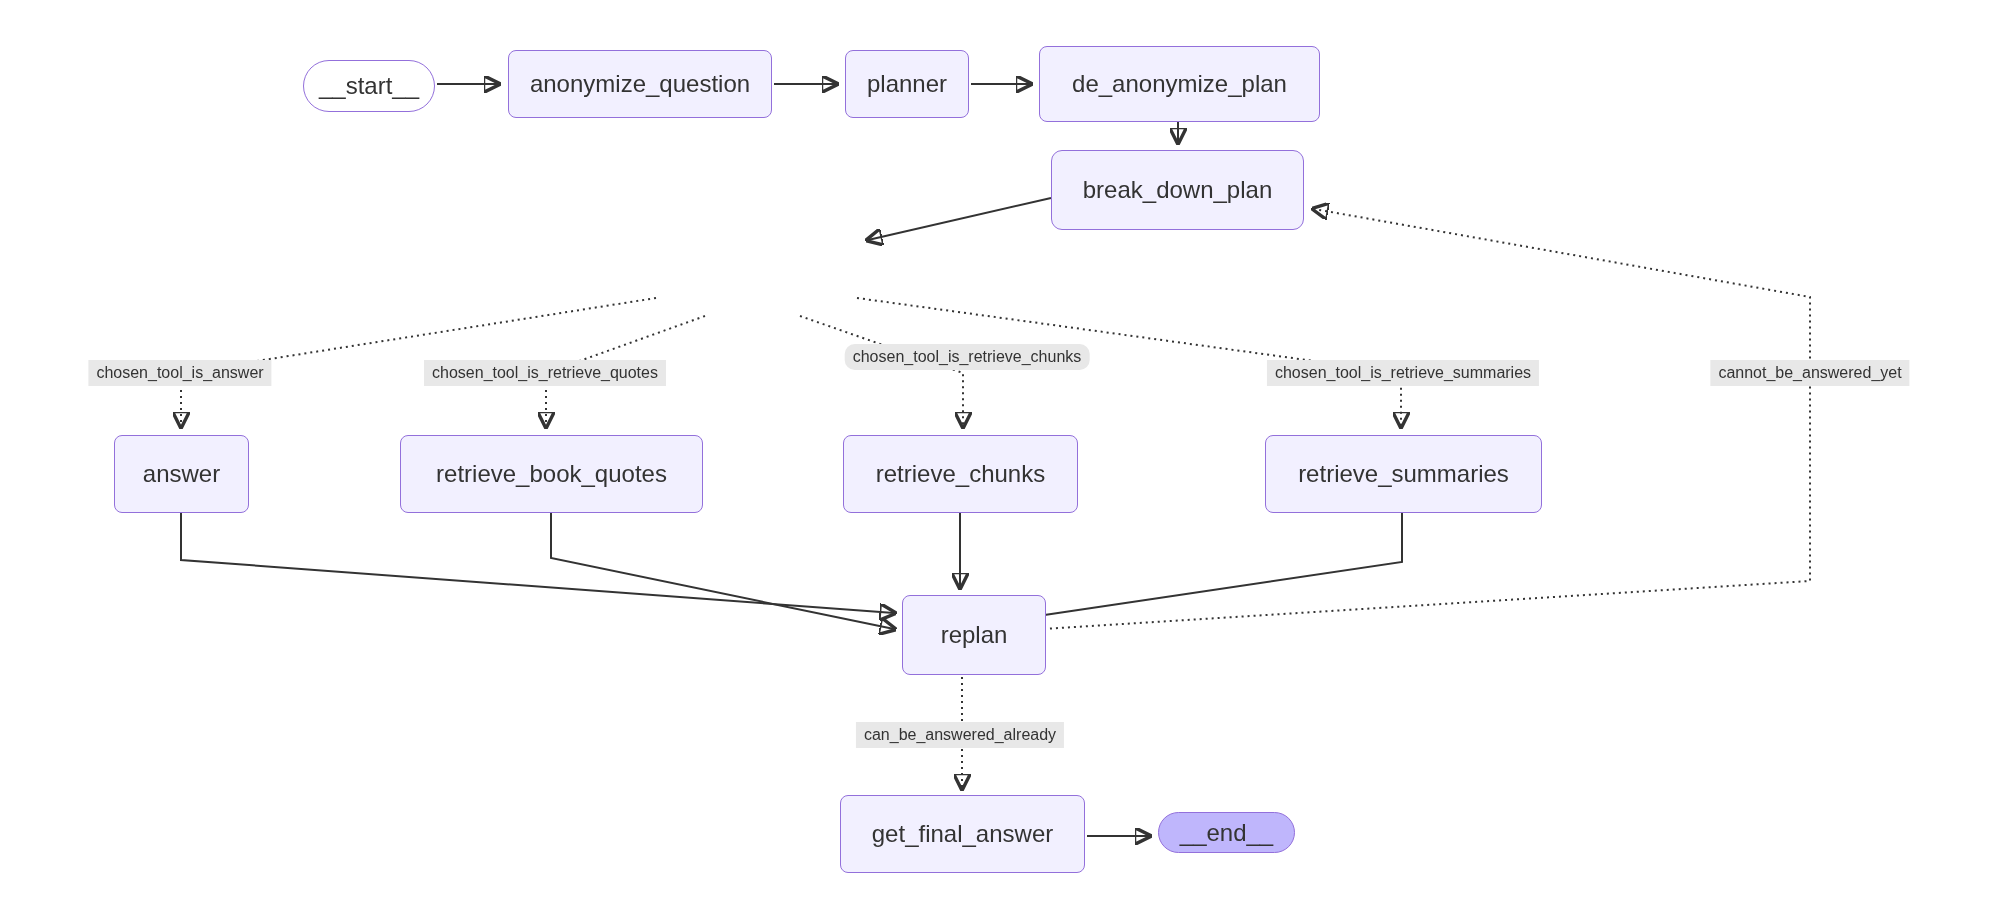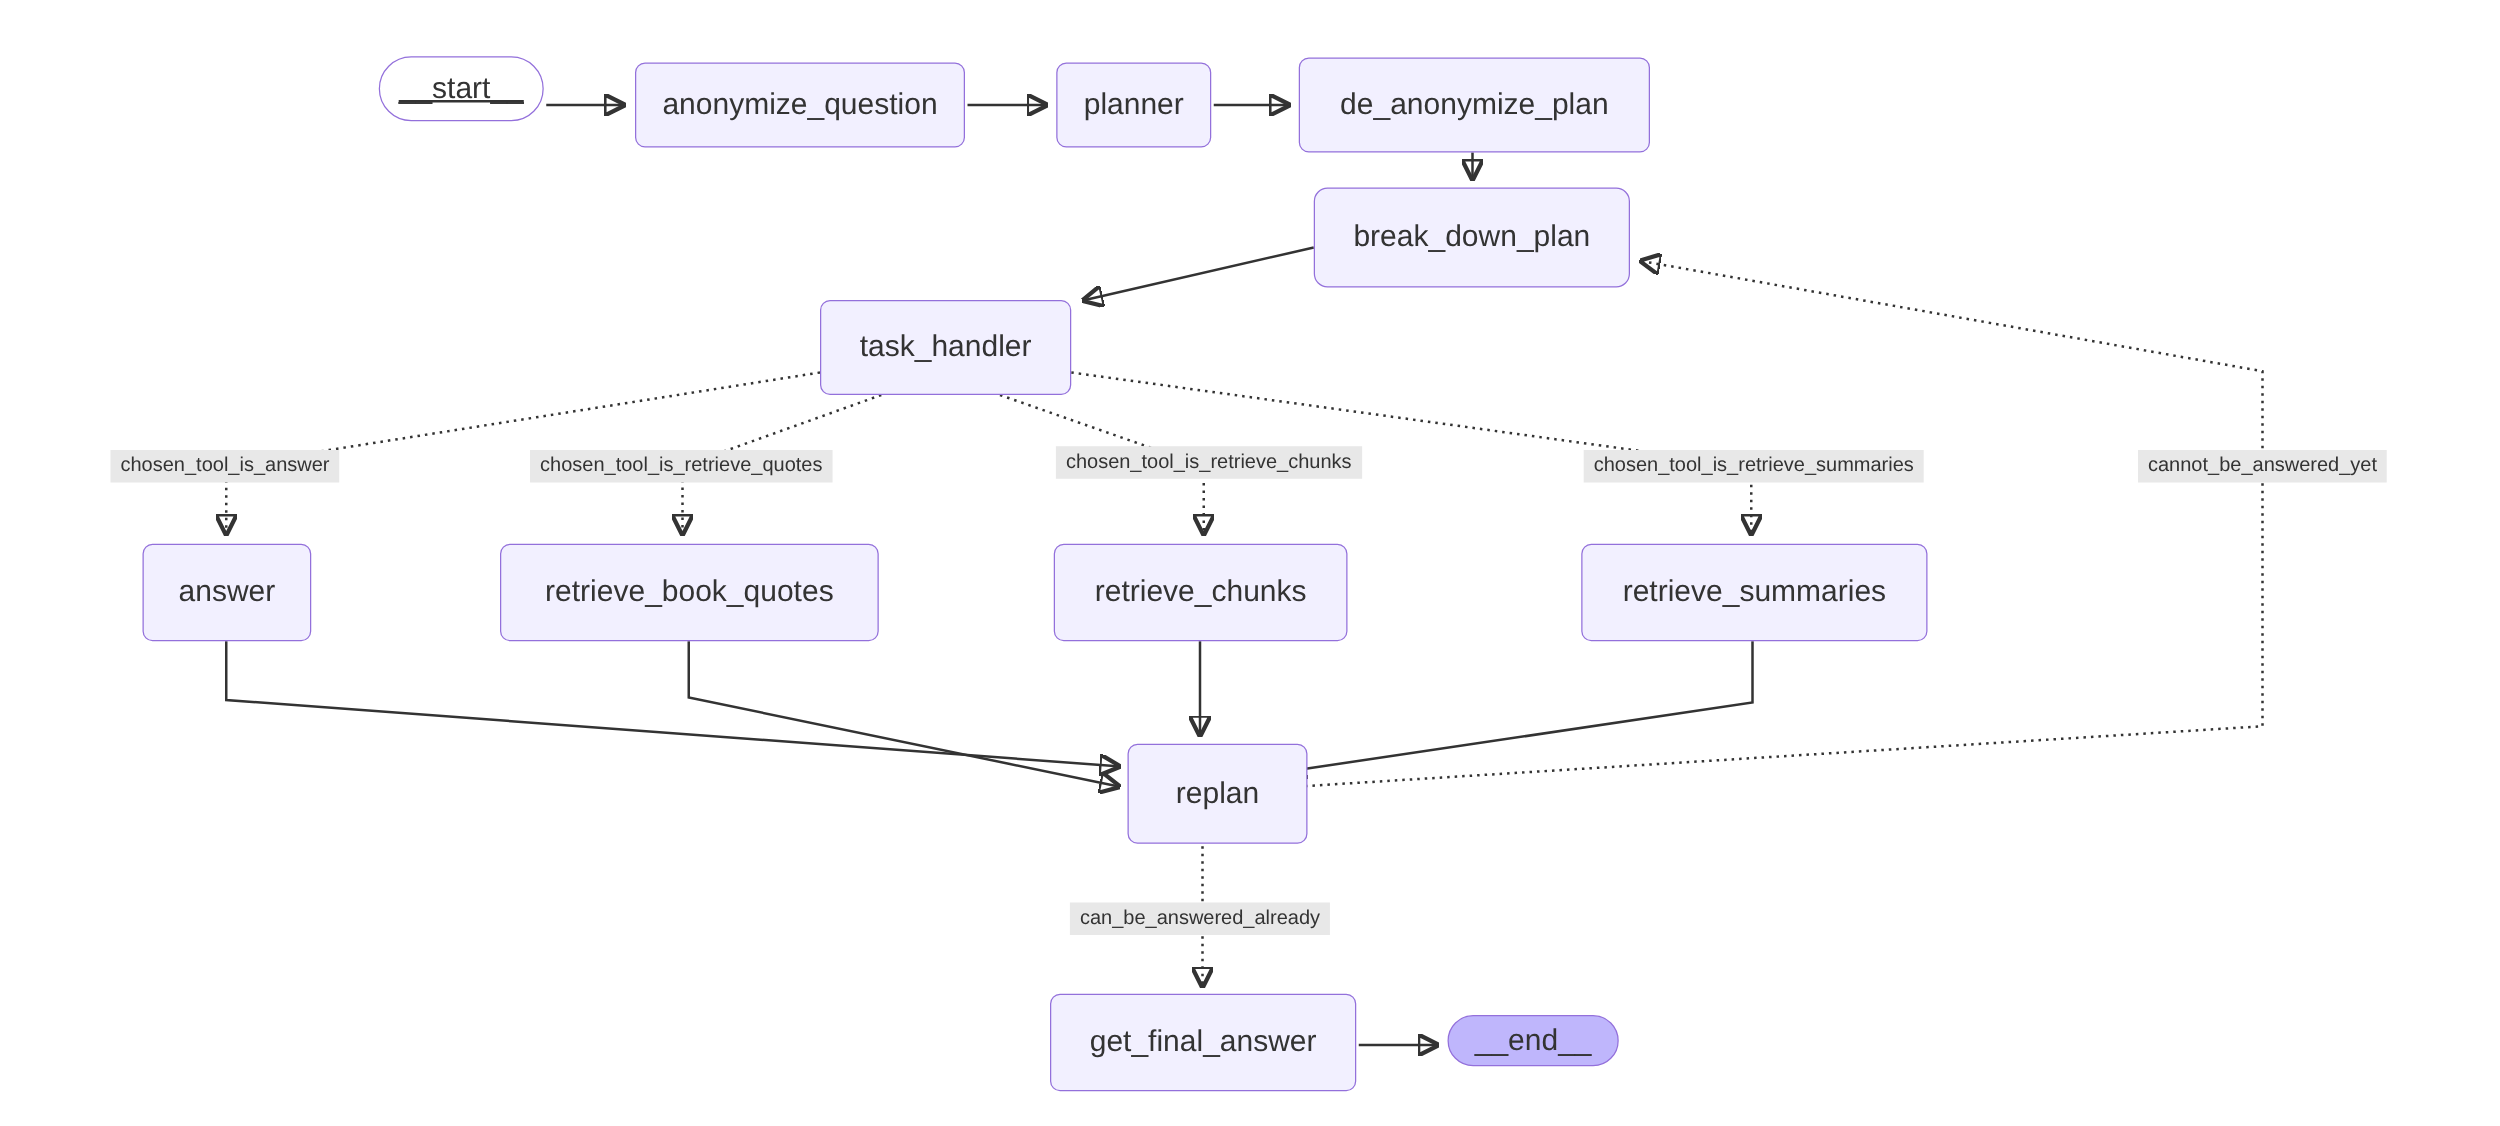--- a/index.html
+++ b/index.html
@@ -60,51 +60,50 @@
     <path d="M 960 513 L 960 587" marker-end="url(#arrow)"></path>
     <path d="M 1402 513 L 1402 562 L 1031 617" marker-end="url(#arrow)"></path>
 
     <path class="dotted" d="M 1026 630 L 1810 581 L 1810 297 L 1314 209" marker-end="url(#arrow)"></path>
 
     <path class="dotted" d="M 962 677 L 962 788" marker-end="url(#arrow)"></path>
 
     <path d="M 1087 836 L 1149 836" marker-end="url(#arrow)"></path>
   </svg>
 
-  <div class="node pill start" style="left:303px;top:45px;width:132px;height:52px;text-decoration:underline;">__start__</div>
+  <div class="node pill start" style="left:303px;top:60px;width:132px;height:52px;">__start__</div>
 
   <div class="node" style="left:508px;top:50px;width:264px;height:68px;">anonymize_question</div>
 
   <div class="node" style="left:845px;top:50px;width:124px;height:68px;">planner</div>
 
   <div class="node" style="left:1039px;top:46px;width:281px;height:76px;">de_anonymize_plan</div>
 
   <div class="node" style="left:1051px;top:150px;width:253px;height:80px;border-radius:11px;">break_down_plan</div>
 
-  <div class="node" style="left:656px;top:240px;width:201px;height:76px;">task_handler</div>
 
   <div class="node" style="left:114px;top:435px;width:135px;height:78px;">answer</div>
 
   <div class="node" style="left:400px;top:435px;width:303px;height:78px;">retrieve_book_quotes</div>
 
   <div class="node" style="left:843px;top:435px;width:235px;height:78px;">retrieve_chunks</div>
 
   <div class="node" style="left:1265px;top:435px;width:277px;height:78px;">retrieve_summaries</div>
 
   <div class="node" style="left:902px;top:595px;width:144px;height:80px;">replan</div>
 
   <div class="node" style="left:840px;top:795px;width:245px;height:78px;">get_final_answer</div>
 
   <div class="node pill end" style="left:1158px;top:802px;width:137px;height:41px;margin-top:10px;">__end__</div>
 
   <div class="edge-label" style="left:180px;top:373px;">chosen_tool_is_answer</div>
 
   <div class="edge-label" style="left:545px;top:373px;">chosen_tool_is_retrieve_quotes</div>
 
-  <div class="edge-label" style="left:967px;top:370px;">chosen_tool_is_retrieve_chunks</div>
+  <div class="edge-label" style="left:967px;top:357px;border-radius:10px;">chosen_tool_is_retrieve_chunks</div>
 
   <div class="edge-label" style="left:1403px;top:373px;">chosen_tool_is_retrieve_summaries</div>
 
   <div class="edge-label" style="left:1810px;top:373px;">cannot_be_answered_yet</div>
 
   <div class="edge-label" style="left:960px;top:735px;">can_be_answered_already</div>
 
 </div>
 
 </body></html>

